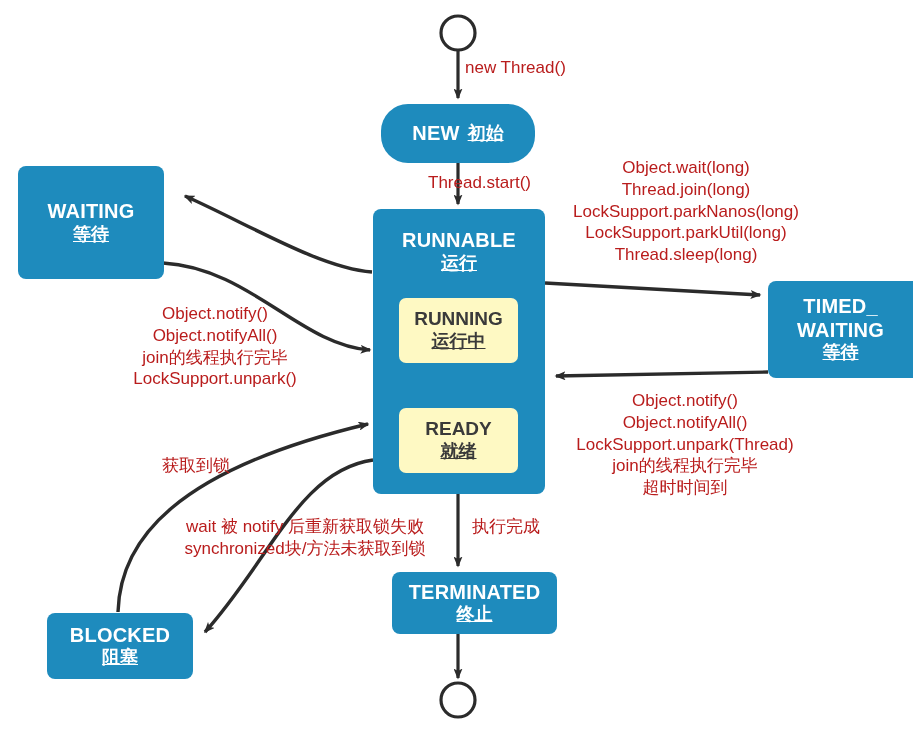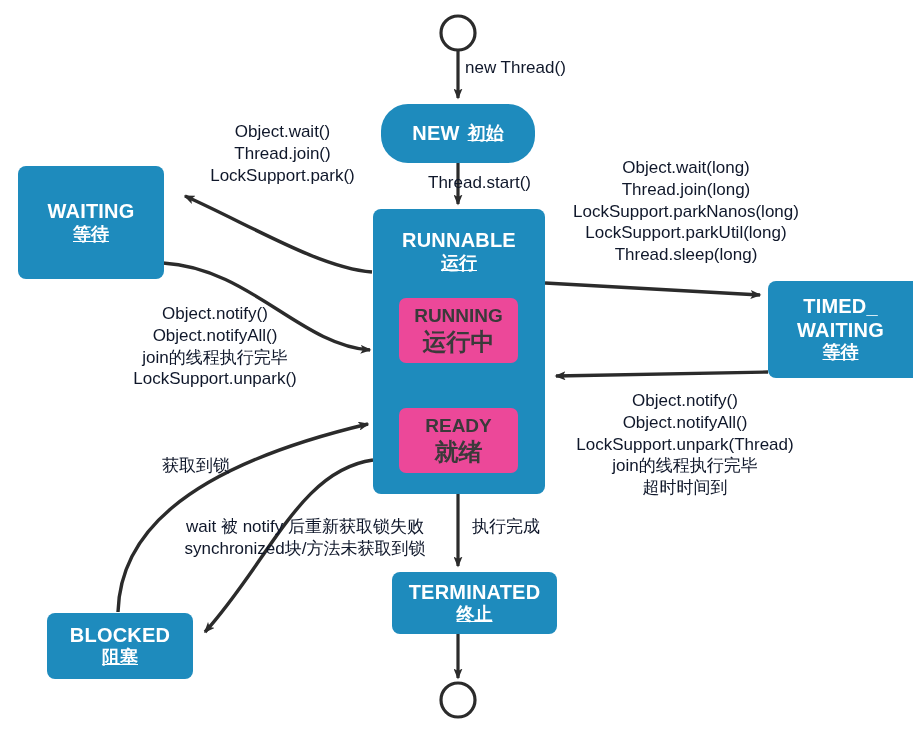--- a/index.html
+++ b/index.html
@@ -47,38 +47,38 @@
   .state-box .cn {
     font-size: 18px;
     text-decoration: underline;
   }
   .state-box.one-line {
     flex-direction: row;
     gap: 8px;
   }
   .inner-box {
     position: absolute;
-    background: #ec4899;
+    background: #fef9c3;
     border-radius: 7px;
     color: #3a3a3a;
     display: flex;
     flex-direction: column;
     align-items: center;
     justify-content: center;
     text-align: center;
     font-weight: bold;
     line-height: 1.2;
     box-sizing: border-box;
   }
   .inner-box .en { font-size: 19px; }
-  .inner-box .cn { font-size: 24px; }
+  .inner-box .cn { font-size: 18px; text-decoration: underline; }
 
   .edge-label {
     position: absolute;
-    color: #0f172a;
+    color: #b91c1c;
     font-size: 17px;
     line-height: 1.28;
     white-space: pre;
   }
   .edge-label.center { text-align: center; }
   .edge-label.left   { text-align: left; }
 </style>
 </head>
 <body>
 
@@ -160,23 +160,20 @@
 
   <div class="state-box" style="left:376px; top:572px; width:165px; height:62px;margin-left:16px;">
     <span class="en">TERMINATED</span>
     <span class="cn">终止</span>
   </div>
 
   <div class="edge-label left" style="left:465px; top:57px;">new Thread()</div>
 
   <div class="edge-label left" style="left:428px; top:172px;">Thread.start()</div>
 
-  <div class="edge-label center" style="left:190px; top:121px; width:185px;">Object.wait()
-Thread.join()
-LockSupport.park()</div>
 
   <div class="edge-label center" style="left:105px; top:303px; width:220px;">Object.notify()
 Object.notifyAll()
 join的线程执行完毕
 LockSupport.unpark()</div>
 
   <div class="edge-label center" style="left:556px; top:157px; width:260px;">Object.wait(long)
 Thread.join(long)
 LockSupport.parkNanos(long)
 LockSupport.parkUtil(long)

